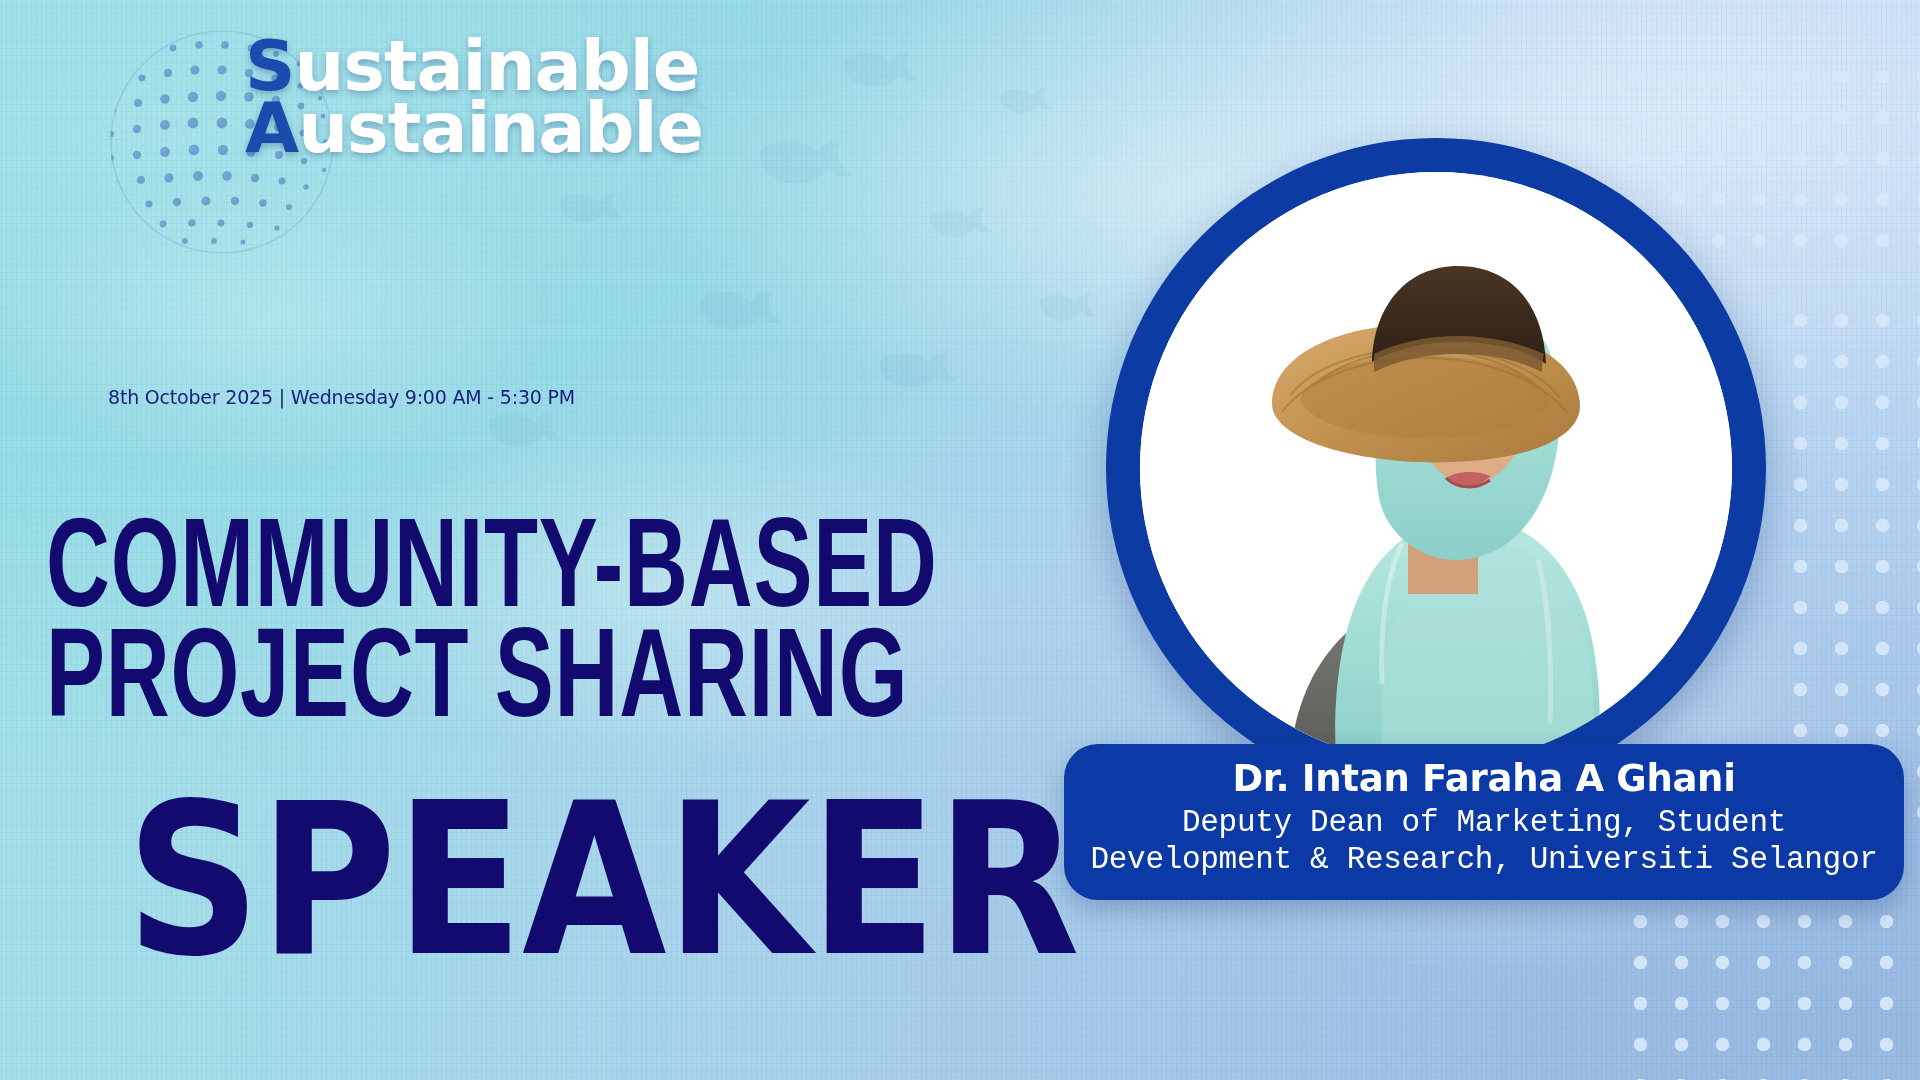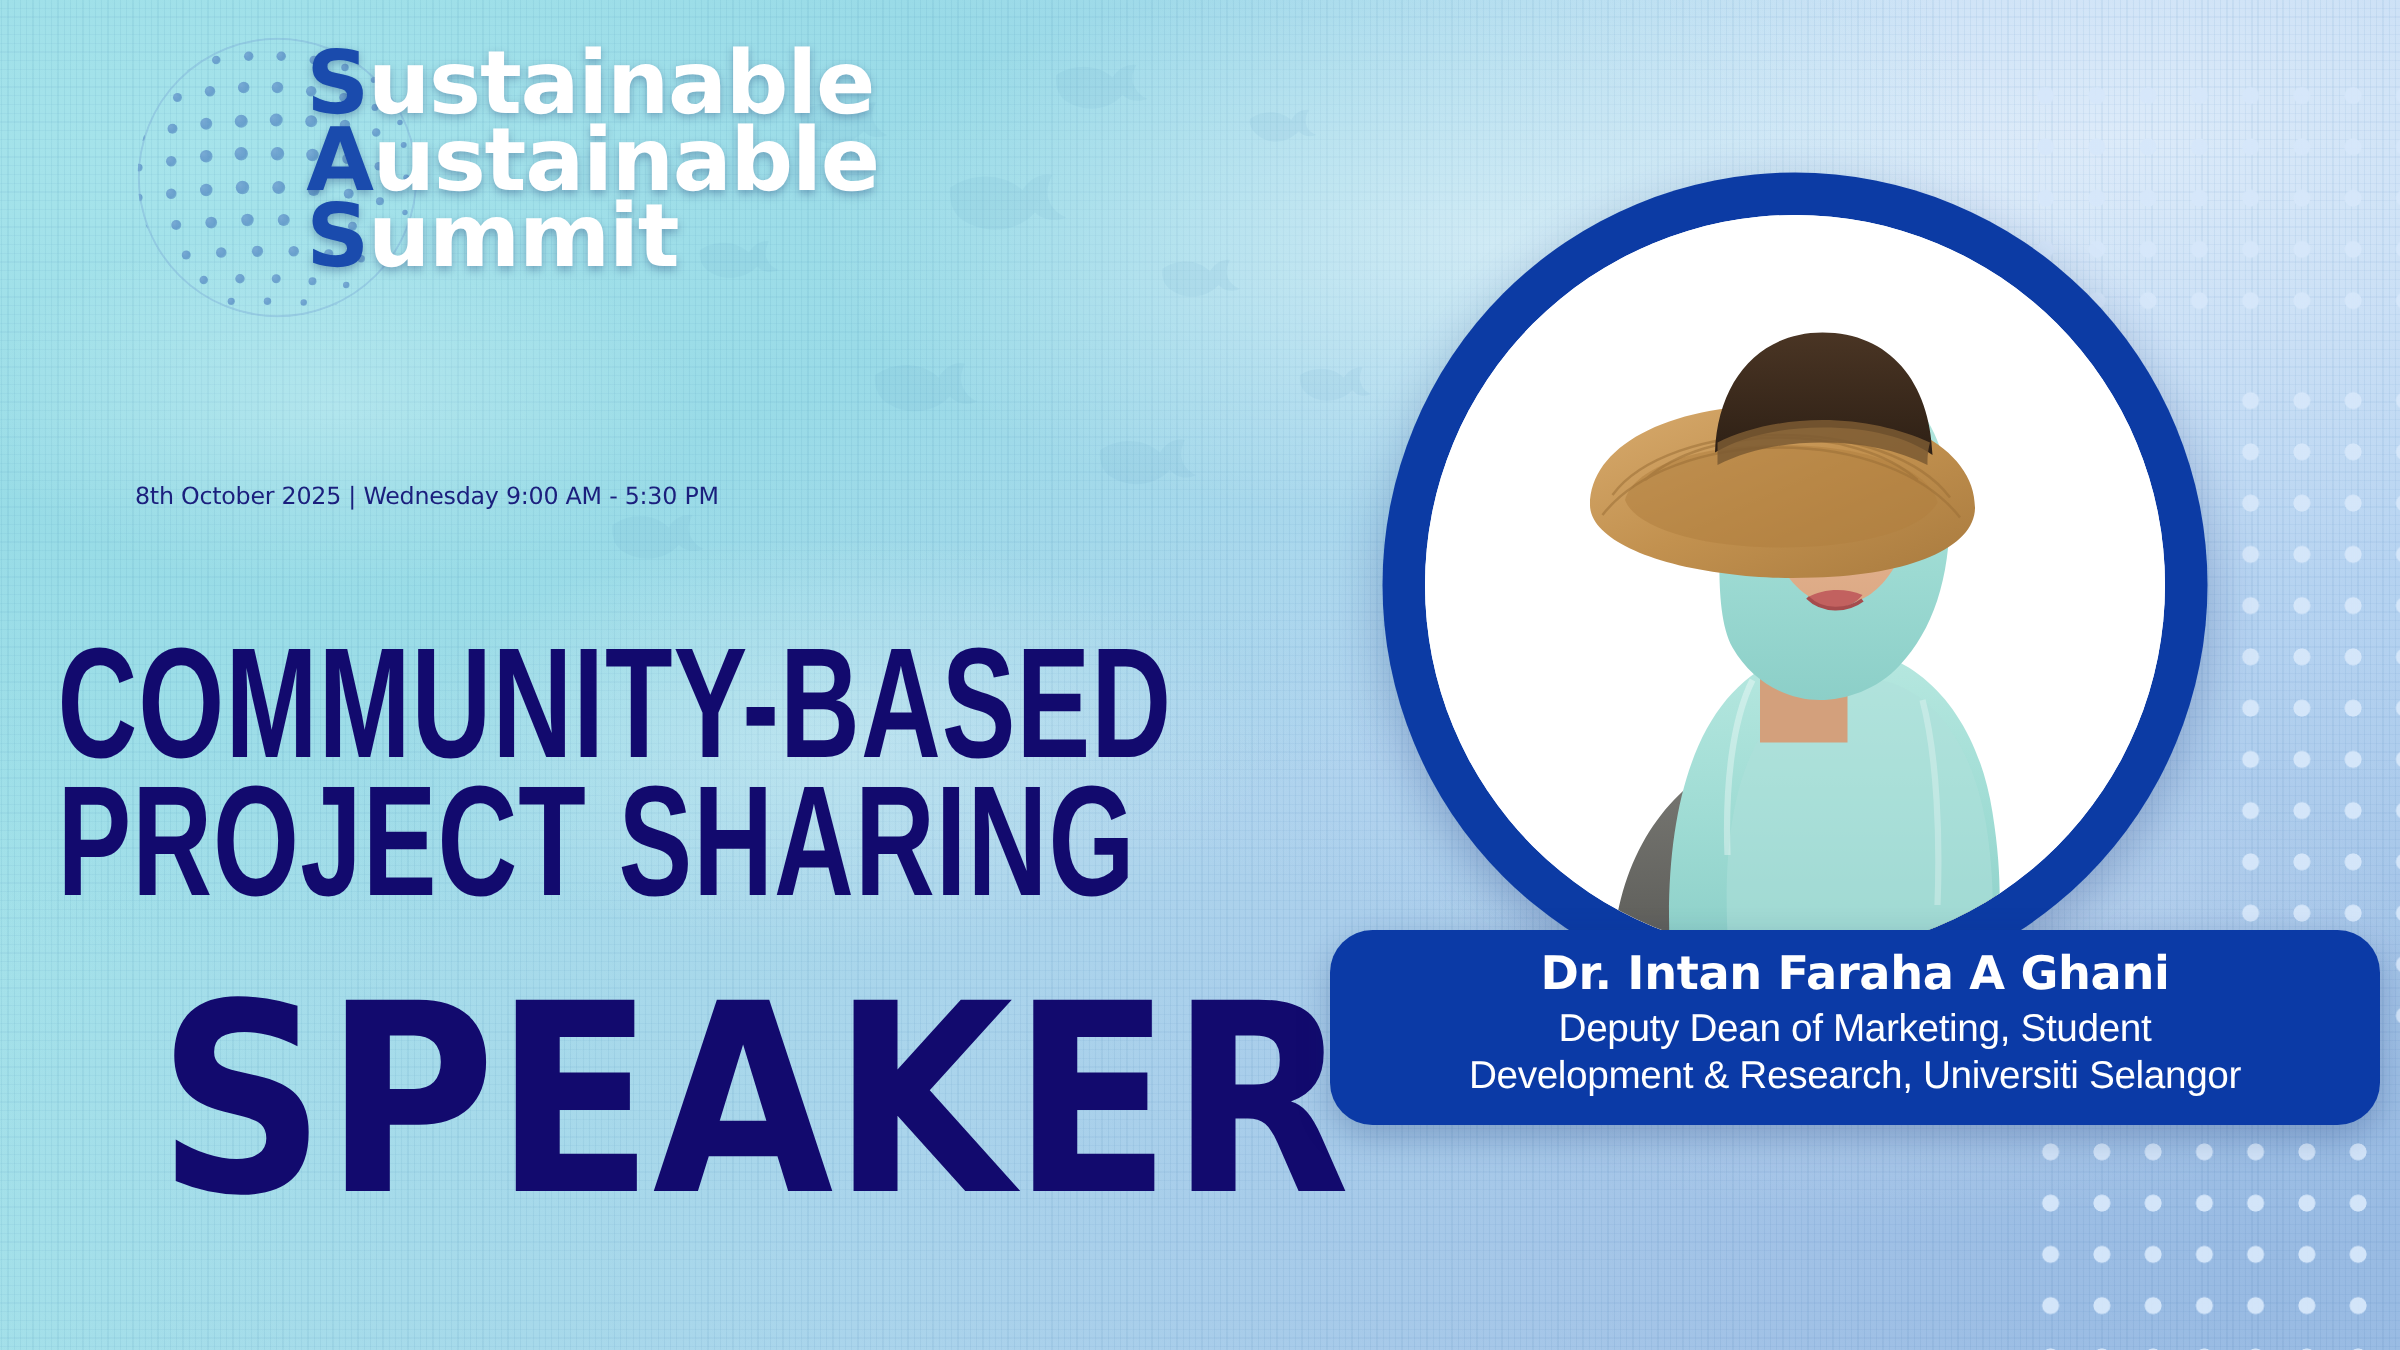--- a/index.html
+++ b/index.html
@@ -142,21 +142,21 @@
     padding:15px 26px 21px 26px;
     text-align:center;
     box-shadow:0 10px 26px rgba(11,40,105,.25);
   }
   #speaker-name{
     font-family:"DejaVu Sans","Liberation Sans",sans-serif;
     font-weight:700;font-size:37px;line-height:1.08;color:#ffffff;
     letter-spacing:-.3px;white-space:nowrap;
   }
   .speaker-role{
-    font-family:Liberation Sans, sans-serif;
+    font-family:Liberation Mono, monospace;
     font-weight:400;font-size:31px;line-height:1.21;color:#ffffff;
     letter-spacing:-.3px;white-space:nowrap;
   }
   #role-1{margin-top:5px;}
 </style>
 </head>
 <body>
 
 <div id="poster">
 
@@ -273,23 +273,20 @@
     </g>
   </svg>
 
   <div id="sas-title" class="layer">
     <div class="sas-line">
       <span class="cap">S</span><span>ustainable</span>
     </div>
     <div class="sas-line">
       <span class="cap">A</span><span>ustainable</span>
     </div>
-    <div class="sas-line">
-      <span class="cap">S</span><span>ummit</span>
-    </div>
   </div>
 
 
   <div id="when-where" class="layer">
     <div class="ww-line">8th October 2025 | Wednesday 9:00 AM - 5:30 PM</div>
   </div>
 
   <div id="headline" class="layer">
     <div class="head-line" id="head1">COMMUNITY-BASED</div>
     <div class="head-line" id="head2">PROJECT SHARING</div>

